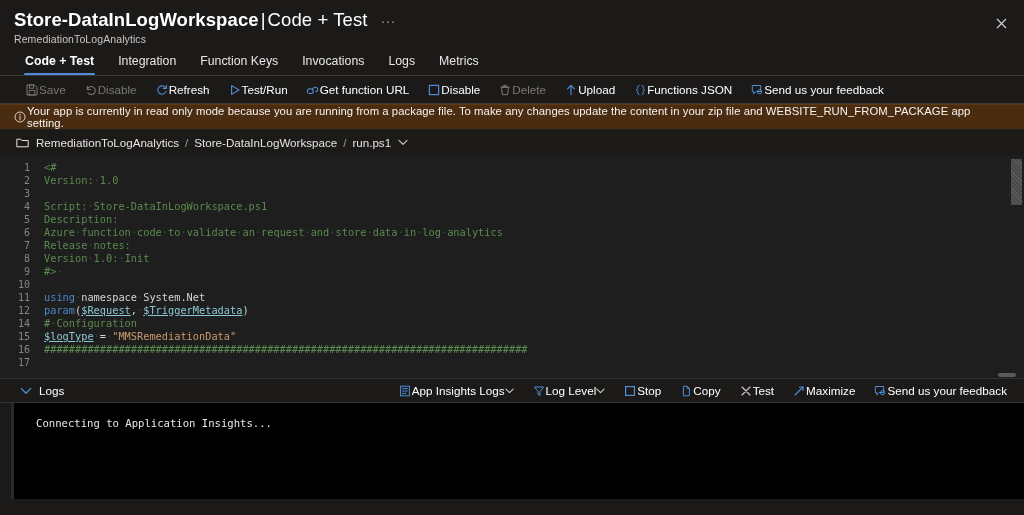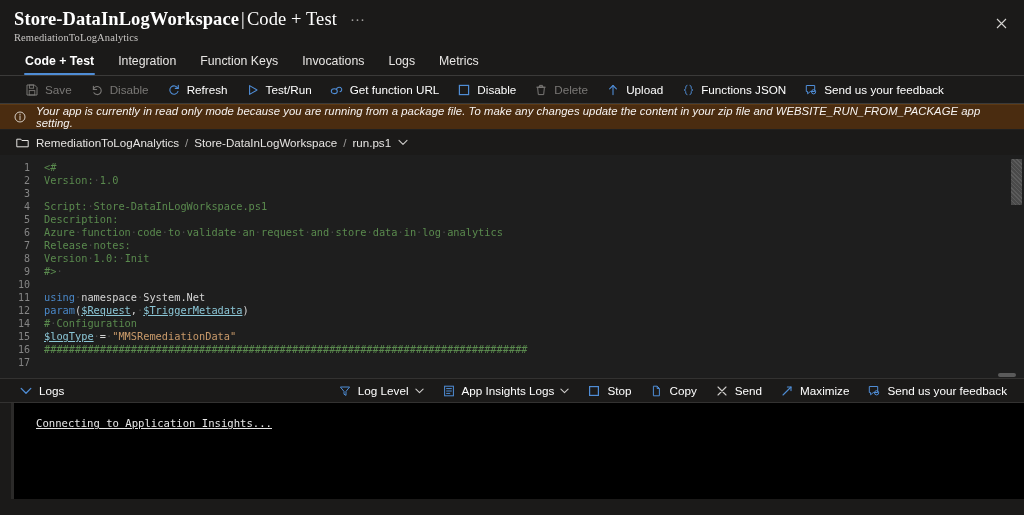--- a/index.html
+++ b/index.html
@@ -6,21 +6,21 @@
   html, body {
     width: 1024px; height: 515px;
     background: #1b1a19;
     color: #f3f2f1;
     font-family: "Liberation Sans", sans-serif;
     overflow: hidden;
   }
   .page { position: relative; width: 1024px; height: 515px; }
 
   
-  .header { position: relative; padding: 9px 0 0 14px; height: 48px; font-family: Liberation Serif, serif; }
+  .header { position: relative; padding: 9px 0 0 14px; height: 48px; }
   .title-row { display: flex; align-items: baseline; gap: 7px; }
   .title { font-size: 18.5px; font-weight: 700; color: #ffffff; letter-spacing: .1px; white-space: nowrap; }
   .title .sep { font-weight: 400; color: #ffffff; padding: 0 2px; }
   .title .sub { font-weight: 400; }
   .ellipsis-btn {
     color: #a19f9d; font-size: 15px; line-height: 10px; padding: 0 6px 5px 6px;
     cursor: pointer; user-select: none;
   }
   .subtitle { font-size: 10.5px; color: #c8c6c4; margin-top: 2px; letter-spacing: .1px; }
   .close-btn {
@@ -38,34 +38,34 @@
   .tab.active { font-weight: 700; color: #ffffff; }
   .tab.active::after {
     content: ""; position: absolute; left: 11px; right: 11px; bottom: 0;
     height: 2px; background: #4f8dd6; border-radius: 1px;
   }
   .tabs-divider { height: 1px; background: #3b3a39; margin: 0; }
 
   
   .cmdbar { display: flex; align-items: center; height: 27px; padding-left: 16px; gap: 0; }
   .cmd {
-    display: flex; align-items: center; gap: 6px; padding: 0 9px; height: 24px;
+    display: flex; align-items: center; padding: 0 9px; height: 24px;
     font-size: 11.7px; color: #ffffff; cursor: pointer; white-space: nowrap;
   }
   .cmd.disabled { color: #7a7876; cursor: default; }
   .cmd .ico { display: flex; align-items: center; justify-content: center; width: 14px; height: 14px; flex: 0 0 14px; }
   .cmd .ico svg { display: block; }
   .cmdbar-divider { height: 1px; background: #3b3a39; }
 
   
   .banner {
-    display: flex; align-items: center; gap: 9px;
+    display: flex; align-items: center; 
     background: #4a2c10; color: #f6f3f1; height: 26px;
     padding: 0 14px; font-size: 11.3px; letter-spacing: .05px;
-    border-top: 1px solid #5c3914; border-bottom: 1px solid #20201f; font-style: italic;
+    border-top: 1px solid #5c3914; border-bottom: 1px solid #20201f;
   }
   .banner .ico { flex: 0 0 13px; display: flex; align-items: center; }
 
   
   .crumbs { display: flex; align-items: center; gap: 5px; height: 25px; padding-left: 16px; font-size: 11.6px; color: #e6e4e2; }
   .crumbs .ico { display: flex; align-items: center; margin-right: 2px; }
   .crumb { cursor: pointer; white-space: nowrap; }
   .crumb-sep { color: #9d9b99; padding: 0 1px; }
   .crumb-current { cursor: default; }
   .crumb-caret { display: flex; align-items: center; cursor: pointer; padding: 0 2px; }
@@ -110,21 +110,21 @@
   .logs-left .lbl { font-size: 11.7px; color: #ffffff; }
   .logs-right { margin-left: auto; display: flex; align-items: center; }
 
   
   .console {
     background: #000000; height: 96px; position: relative;
     border-left: 3px solid #2b2a29;
     font-family: "DejaVu Sans Mono", monospace;
   }
   .console-line {
-    padding: 14px 0 0 22px; font-size: 10.6px; color: #e8e8e8; white-space: pre; text-decoration: underline;
+    padding: 14px 0 0 22px; font-size: 10.6px; color: #e8e8e8; white-space: pre;
   }
   .console-wrap { padding-left: 11px; background: #1b1a19; height: 96px; }
 </style>
 </head>
 <body>
 
 <div class="page">
 
   <div class="header">
     <div class="title-row">
@@ -313,45 +313,45 @@
           <path d="M1.2 1.4 6 6.2l4.8-4.8" fill="none" stroke="#4f8dd6" stroke-width="1.3" stroke-linecap="round" stroke-linejoin="round"></path>
         </svg>
       <span class="lbl">Logs</span>
     </div>
 
     <div class="logs-right">
 
       <div class="cmd">
         <span class="ico">
           <svg width="12" height="12" viewBox="0 0 12 12">
+              <rect x="1.6" y="1.2" width="8.8" height="9.6" fill="none" stroke="#4f8dd6" stroke-width="1"></rect>
+              <path d="M3.6 3.6h4.8M3.6 6h4.8M3.6 8.4h3.2" stroke="#4f8dd6" stroke-width="1" stroke-linecap="round"></path>
+            </svg>
+        </span>
+        <span>App Insights Logs</span>
+        <svg width="9" height="6" viewBox="0 0 9 6">
+            <path d="M.9 1.1 4.5 4.6 8.1 1.1" fill="none" stroke="#cfcdcb" stroke-width="1.1" stroke-linecap="round" stroke-linejoin="round"></path>
+          </svg>
+      </div>
+
+      <div class="cmd">
+        <span class="ico">
+          <svg width="12" height="12" viewBox="0 0 12 12">
               <path d="M1.4 2h9.2L7 6.4v4L5 9.2V6.4z" fill="none" stroke="#4f8dd6" stroke-width="1" stroke-linejoin="round"></path>
             </svg>
         </span>
         <span>Log Level</span>
         <svg width="9" height="6" viewBox="0 0 9 6">
             <path d="M.9 1.1 4.5 4.6 8.1 1.1" fill="none" stroke="#cfcdcb" stroke-width="1.1" stroke-linecap="round" stroke-linejoin="round"></path>
           </svg>
       </div>
 
       <div class="cmd">
         <span class="ico">
           <svg width="12" height="12" viewBox="0 0 12 12">
-              <rect x="1.6" y="1.2" width="8.8" height="9.6" fill="none" stroke="#4f8dd6" stroke-width="1"></rect>
-              <path d="M3.6 3.6h4.8M3.6 6h4.8M3.6 8.4h3.2" stroke="#4f8dd6" stroke-width="1" stroke-linecap="round"></path>
-            </svg>
-        </span>
-        <span>App Insights Logs</span>
-        <svg width="9" height="6" viewBox="0 0 9 6">
-            <path d="M.9 1.1 4.5 4.6 8.1 1.1" fill="none" stroke="#cfcdcb" stroke-width="1.1" stroke-linecap="round" stroke-linejoin="round"></path>
-          </svg>
-      </div>
-
-      <div class="cmd">
-        <span class="ico">
-          <svg width="12" height="12" viewBox="0 0 12 12">
               <rect x="1.6" y="1.6" width="8.8" height="8.8" fill="none" stroke="#4f8dd6" stroke-width="1.2"></rect>
             </svg>
         </span>
         <span>Stop</span>
       </div>
 
       <div class="cmd">
         <span class="ico">
           <svg width="12" height="12" viewBox="0 0 12 12">
               <path d="M3.4 1.2h3.8l2.2 2.2v7.4H3.4z" fill="none" stroke="#4f8dd6" stroke-width="1" stroke-linejoin="round"></path>
@@ -360,21 +360,21 @@
         </span>
         <span>Copy</span>
       </div>
 
       <div class="cmd">
         <span class="ico">
           <svg width="12" height="12" viewBox="0 0 12 12">
               <path d="M2 2 L10 10 M10 2 L2 10" stroke="#cfcdcb" stroke-width="1.1" fill="none" stroke-linecap="round"></path>
             </svg>
         </span>
-        <span>Send</span>
+        <span>Test</span>
       </div>
 
       <div class="cmd">
         <span class="ico">
           <svg width="12" height="12" viewBox="0 0 12 12">
               <path d="M2 10 L10 2" stroke="#4f8dd6" stroke-width="1.1" stroke-linecap="round"></path>
               <path d="M6.4 2H10v3.6" fill="none" stroke="#4f8dd6" stroke-width="1.1" stroke-linecap="round" stroke-linejoin="round"></path>
             </svg>
         </span>
         <span>Maximize</span>

